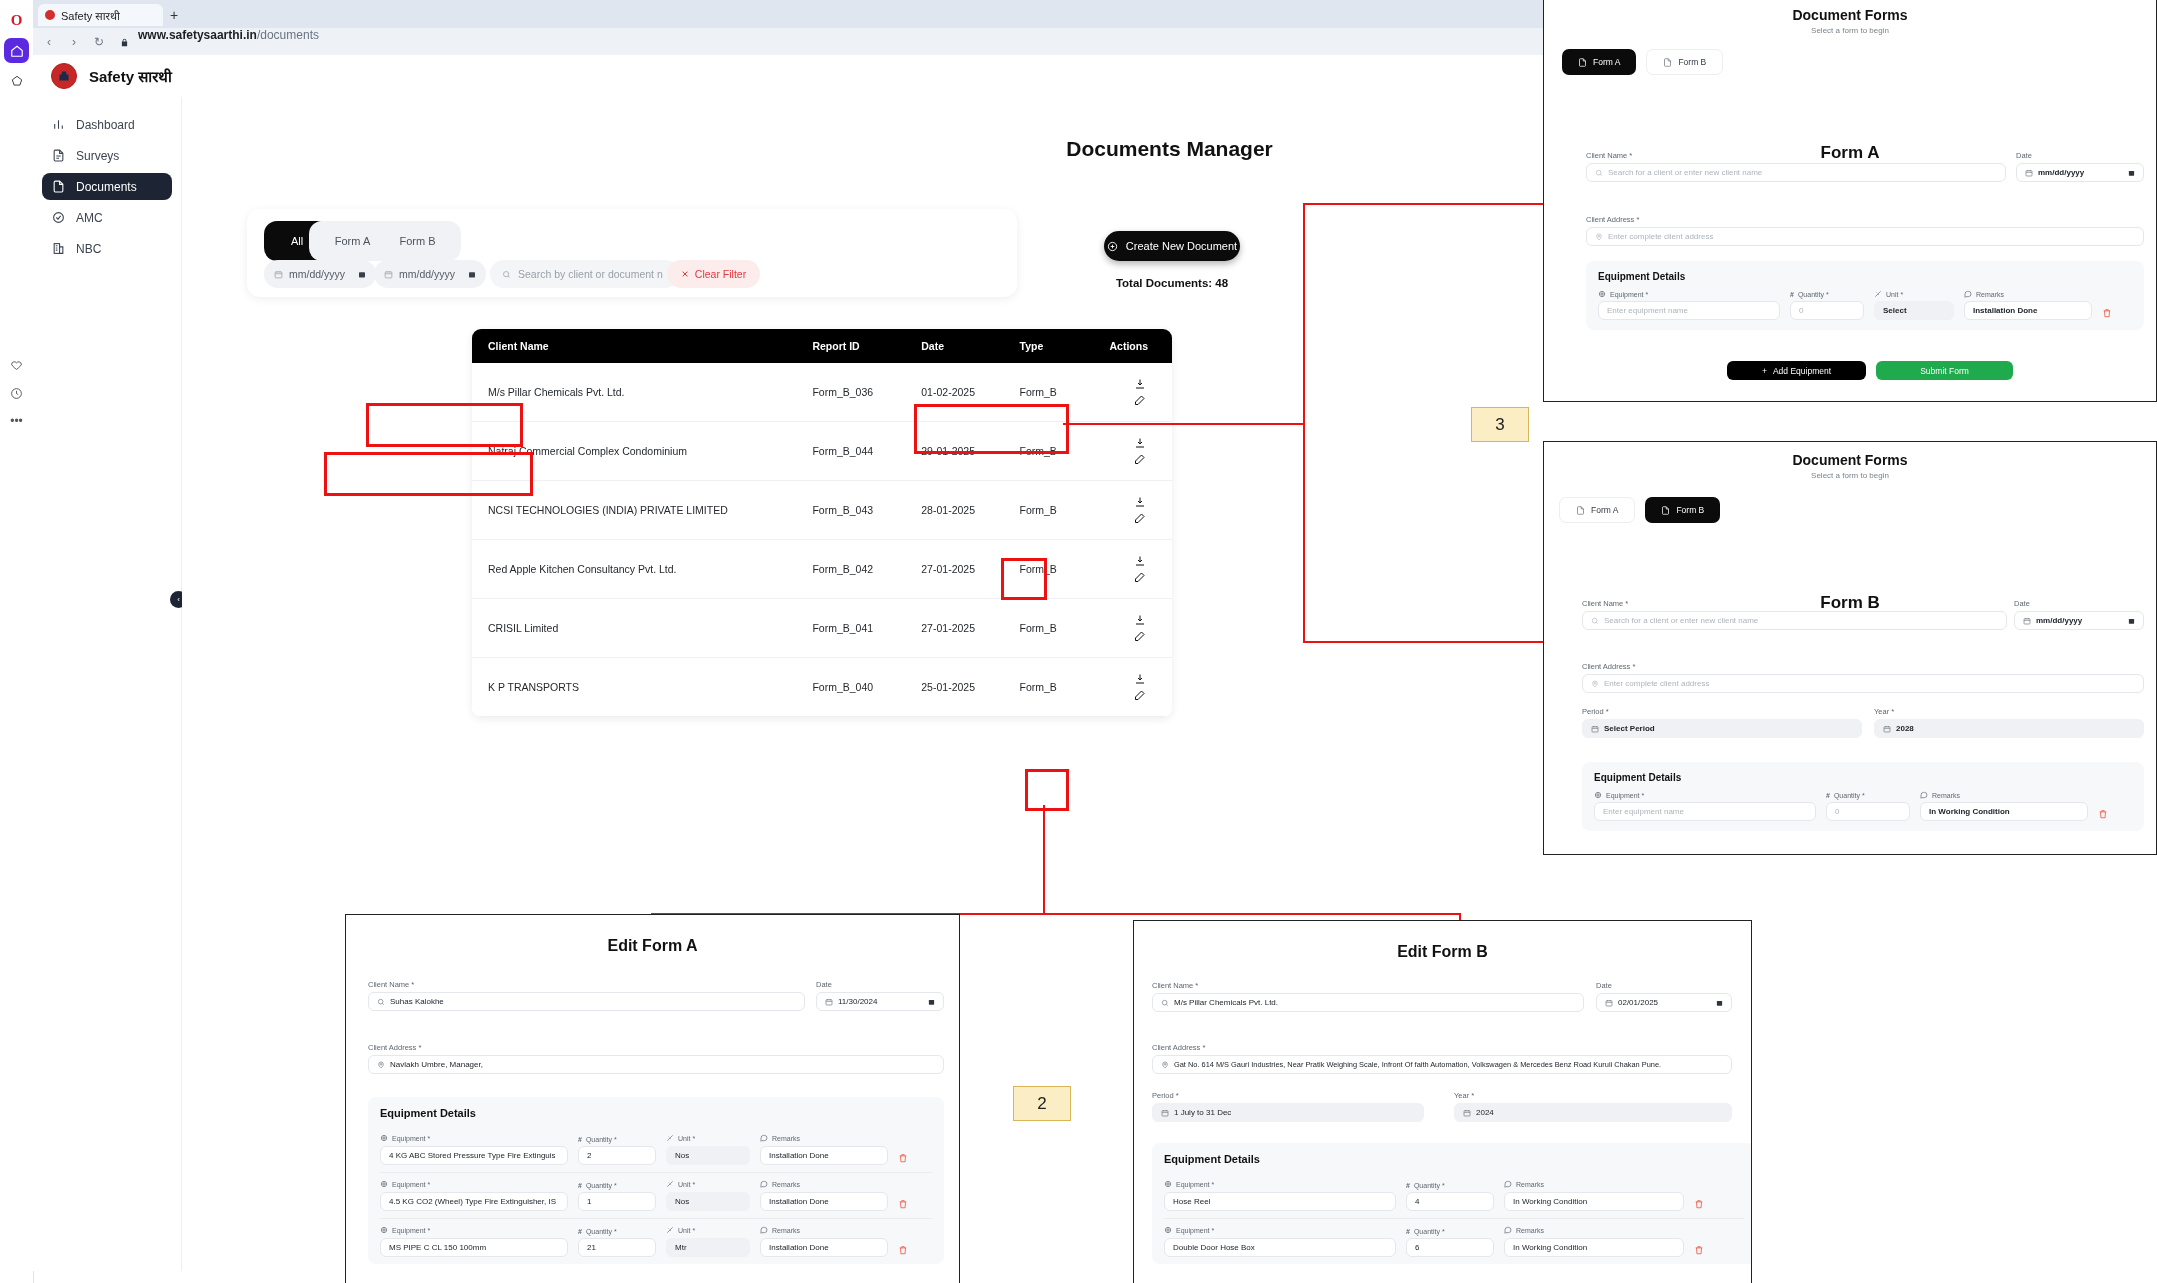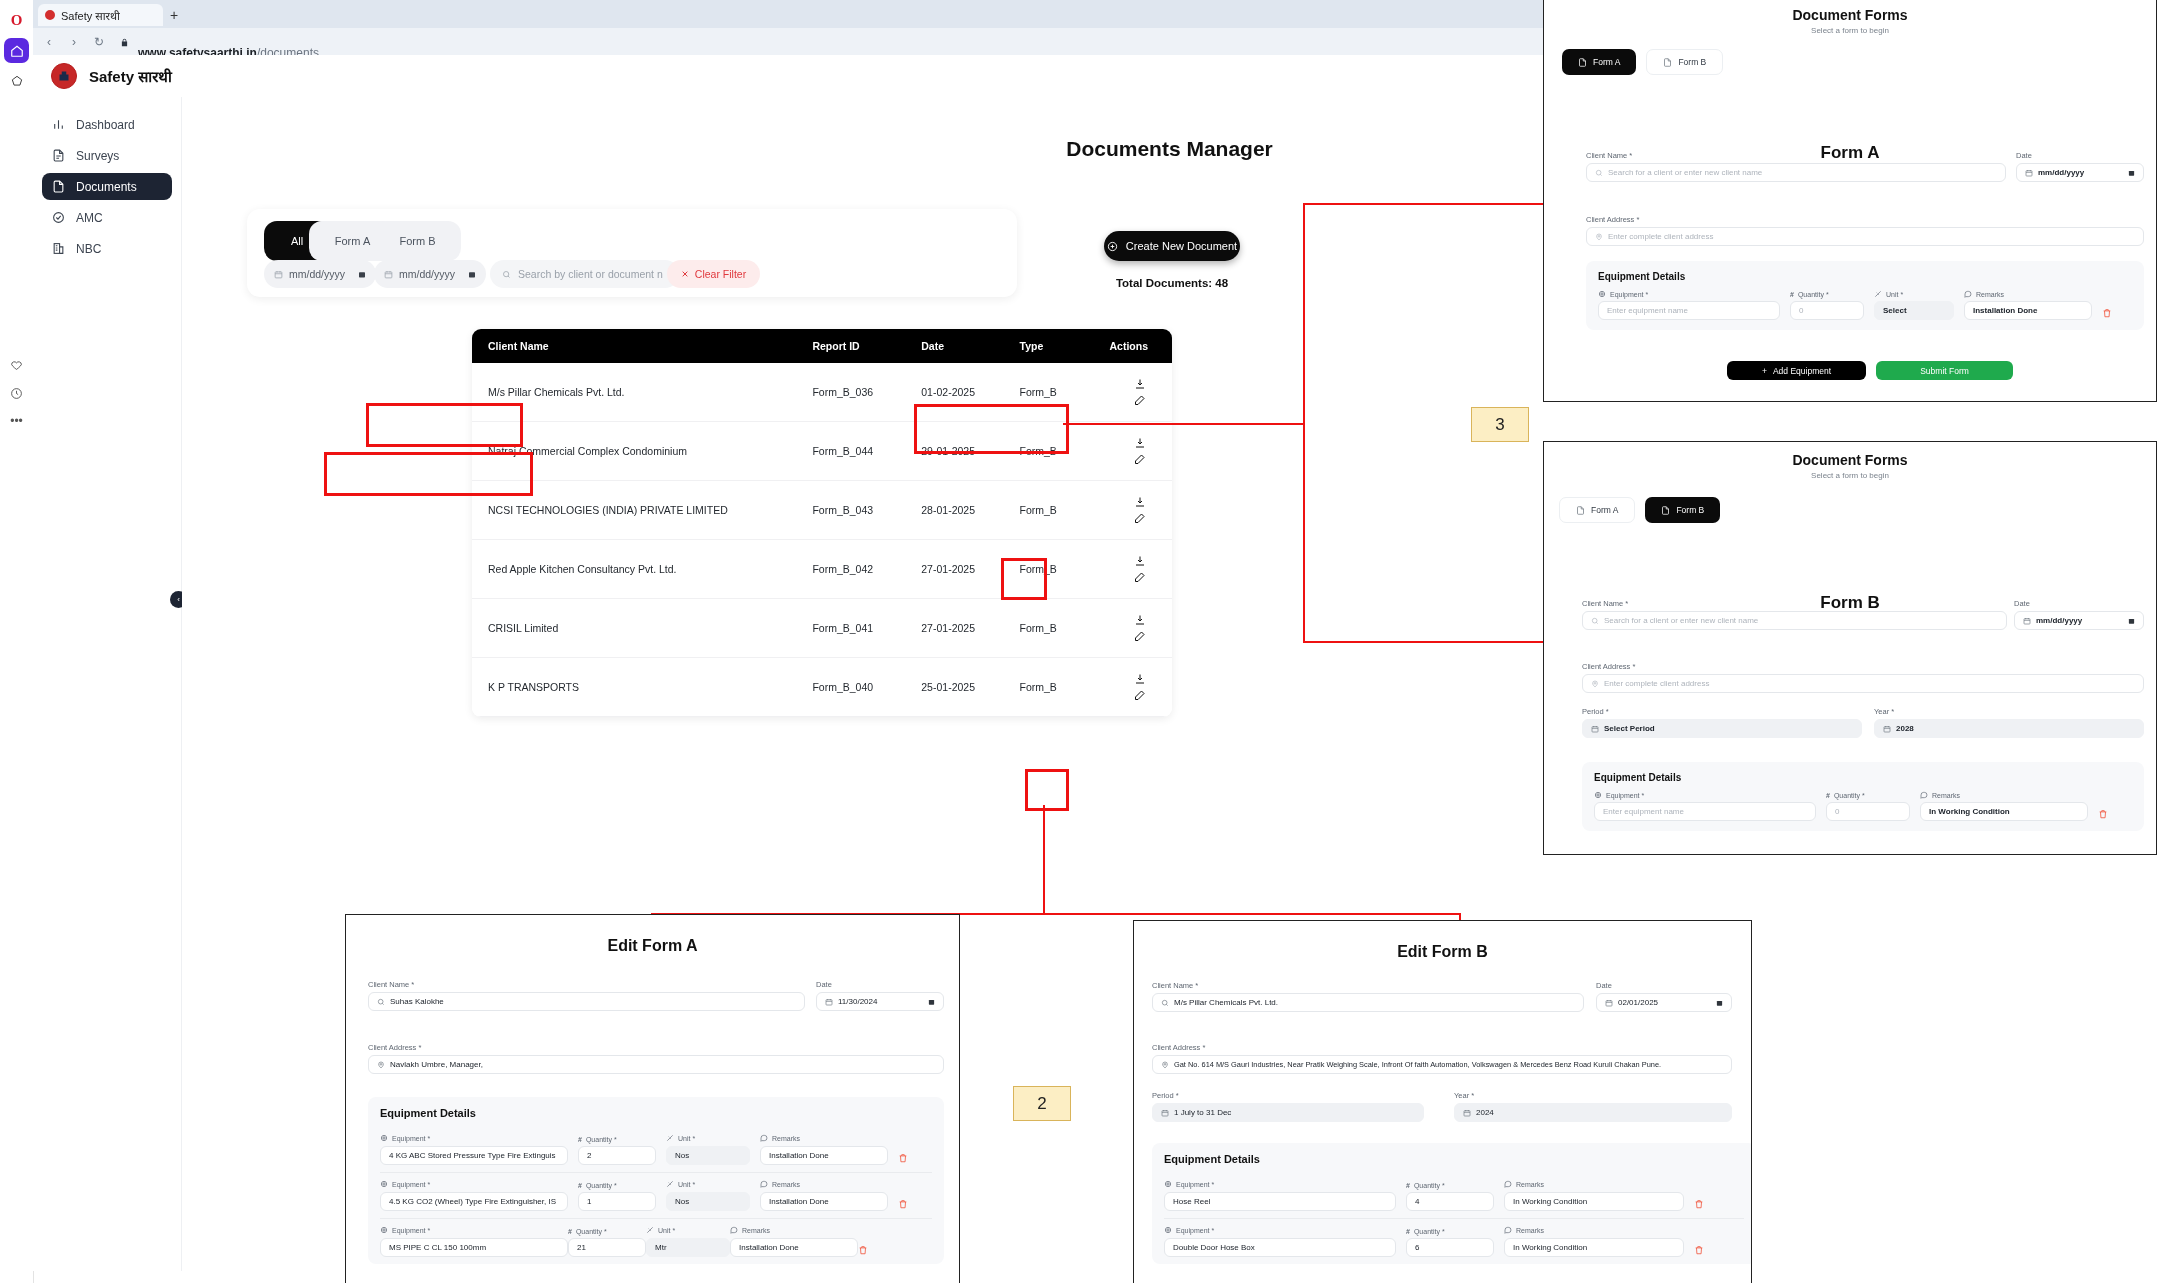--- a/index.html
+++ b/index.html
@@ -32,21 +32,21 @@
        font-size:11px;color:#222;gap:6px;}
   .tabfav{width:10px;height:10px;border-radius:50%;background:#d32f2f;
           border:2px solid #d32f2f;box-sizing:border-box;}
   .newtab{position:absolute;left:133px;top:7px;width:16px;height:16px;font-size:14px;
           color:#333;display:flex;align-items:center;justify-content:center;}
   .wctl{position:absolute;top:5px;font-size:13px;color:#2b3440;width:18px;height:18px;
         display:flex;align-items:center;justify-content:center;}
   #urlbar{position:absolute;left:33px;top:28px;right:0;height:27px;background:#eef2f7;}
   .nav-ic{position:absolute;top:6px;width:16px;height:16px;display:flex;
           align-items:center;justify-content:center;font-size:12px;color:#6d7885;}
-  #urltext{position:absolute;left:105px;top:18px;font-size:12px;color:#6b7480;}
+  #urltext{position:absolute;left:105px;top:0;font-size:12px;color:#6b7480;}
   #urltext b{color:#1b1f24;font-weight:700;}
   .ext-ic{position:absolute;top:6px;width:15px;height:15px;display:flex;
           align-items:center;justify-content:center;font-size:11px;color:#5a636e;}
   #viewport{position:absolute;left:33px;top:55px;right:0;bottom:12px;background:#fff;
             overflow:hidden;}
 
   
   #apphead{position:absolute;left:0;top:0;right:0;height:42px;background:#fff;
            border-bottom:1px solid #eceef1;display:flex;align-items:center;}
   #logo{width:24px;height:24px;border-radius:50%;background:#c62828;margin-left:18px;
@@ -899,21 +899,21 @@
               <span>Remarks</span>
             </div>
             <div class="finput">
               <span>Installation Done</span>
             </div>
           </div>
           <div class="trash"><svg width="10" height="10" viewBox="0 0 24 24" fill="none" stroke="#f1573f" stroke-width="2">
               <path d="M4 7h16M9 7V4h6v3M6 7l1 14h10l1-14"></path>
             </svg></div>
         </div>
-        <div style="display: flex; align-items: flex-end; padding: 7px 0px; border-top: 1px solid rgb(233, 235, 238);">
+        <div style="display: flex; gap: 10px; align-items: flex-end; padding: 7px 0px; border-top: 1px solid rgb(233, 235, 238);">
           <div style="width:188px;">
             <div class="eqhead">
               <span><svg width="8" height="8" viewBox="0 0 24 24" fill="none" stroke="#5f6772" stroke-width="2">
                   <circle cx="12" cy="12" r="8"></circle>
                   <path d="M12 4v16M4 12h16"></path>
                 </svg></span>
               <span>Equipment *</span>
             </div>
             <div class="finput">
               <span>MS PIPE C CL 150 100mm</span>

